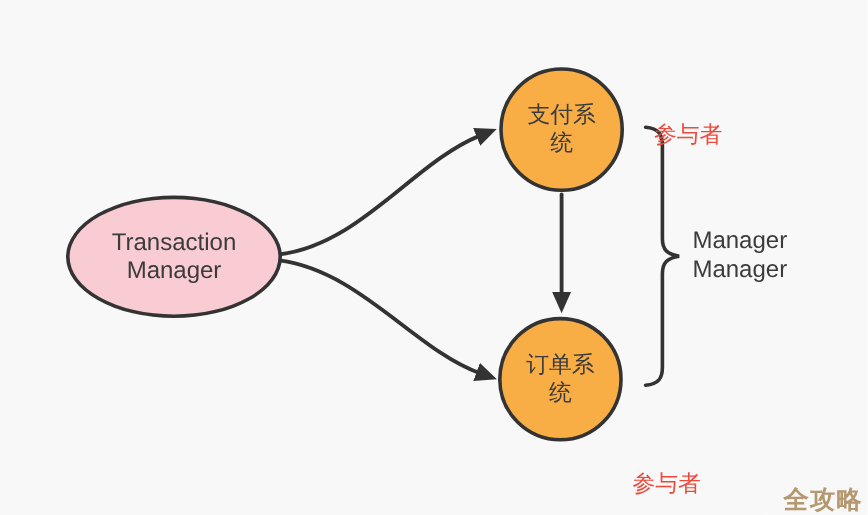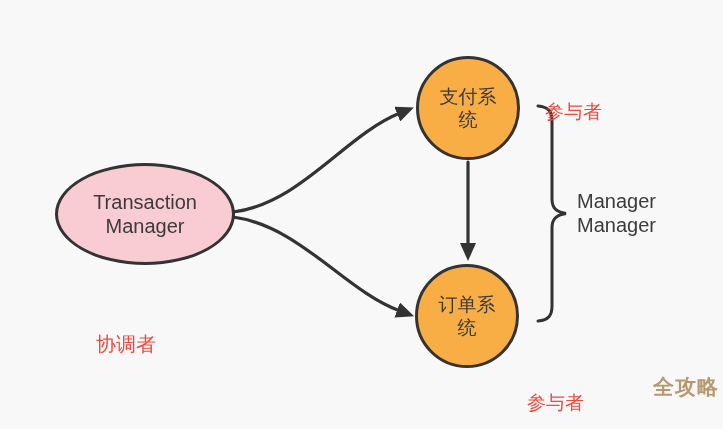--- a/index.html
+++ b/index.html
@@ -75,21 +75,21 @@
   .anno-participant-top{left:545px;top:57px;}
   .anno-participant-bottom{left:527px;top:348px;}
   .anno-resource{
     left:577px;top:189px;
     color:var(--text-dark);
     font-size:20px;line-height:24px;
     width:95px;
     white-space:normal;
   }
   .watermark{
-    position:absolute;left:653px;top:373px;
+    position:absolute;left:653px;top:402px;
     color:var(--watermark-gold);
     font-size:21px;
     font-weight:bold;
     letter-spacing:1px;
   }
 </style>
 </head>
 <body>
 
 <div class="canvas">
@@ -111,21 +111,20 @@
   </div>
 
   <div class="node node-circle node-payment">
     <div class="node-label">支付系统</div>
   </div>
 
   <div class="node node-circle node-order">
     <div class="node-label">订单系统</div>
   </div>
 
-  <div class="anno anno-red anno-coordinator">协调者</div>
 
   <div class="anno anno-red anno-participant-top">参与者</div>
 
   <div class="anno anno-red anno-participant-bottom">参与者</div>
 
   <div class="anno anno-resource">Manager Manager</div>
 
   <div class="watermark">全攻略</div>
 
 </div>

